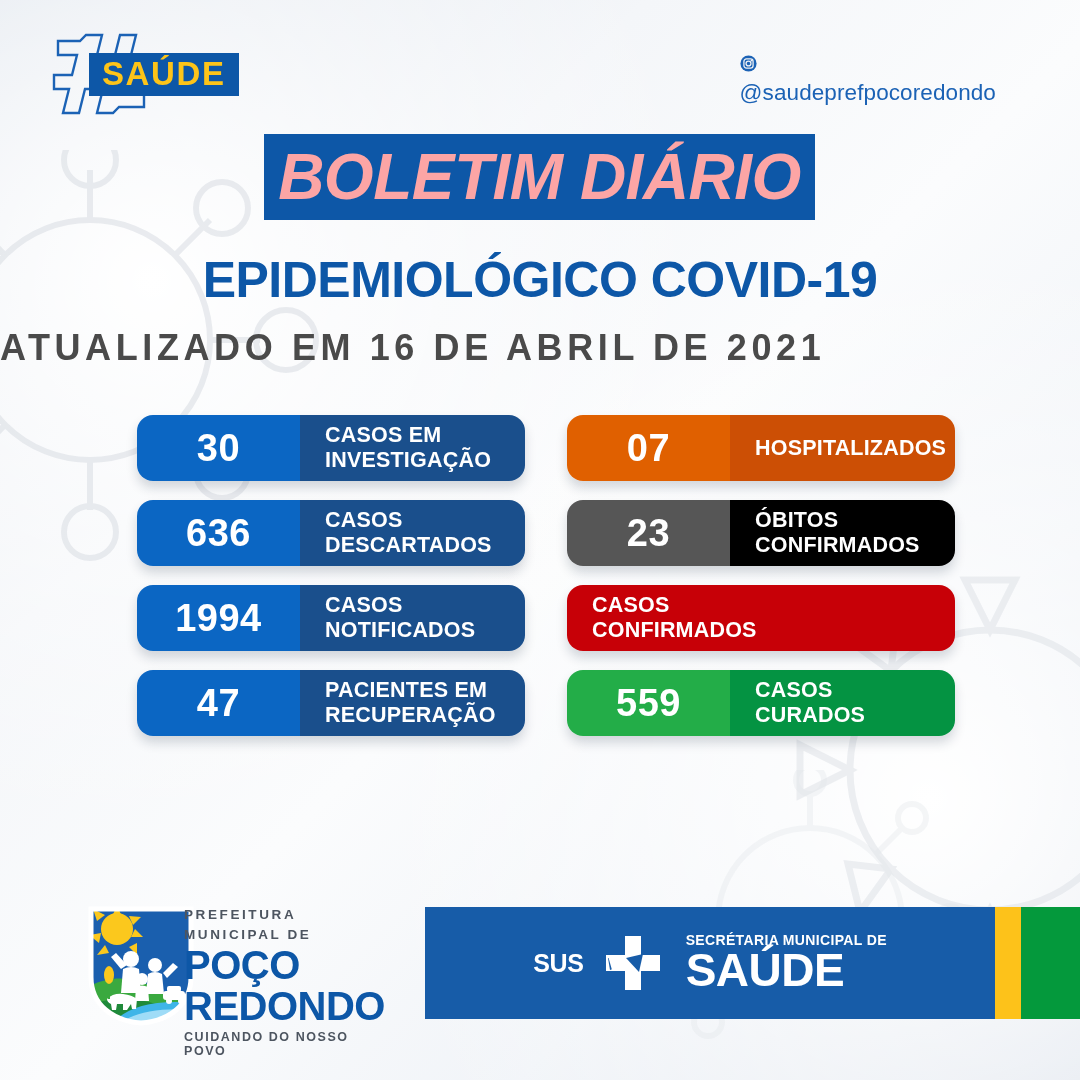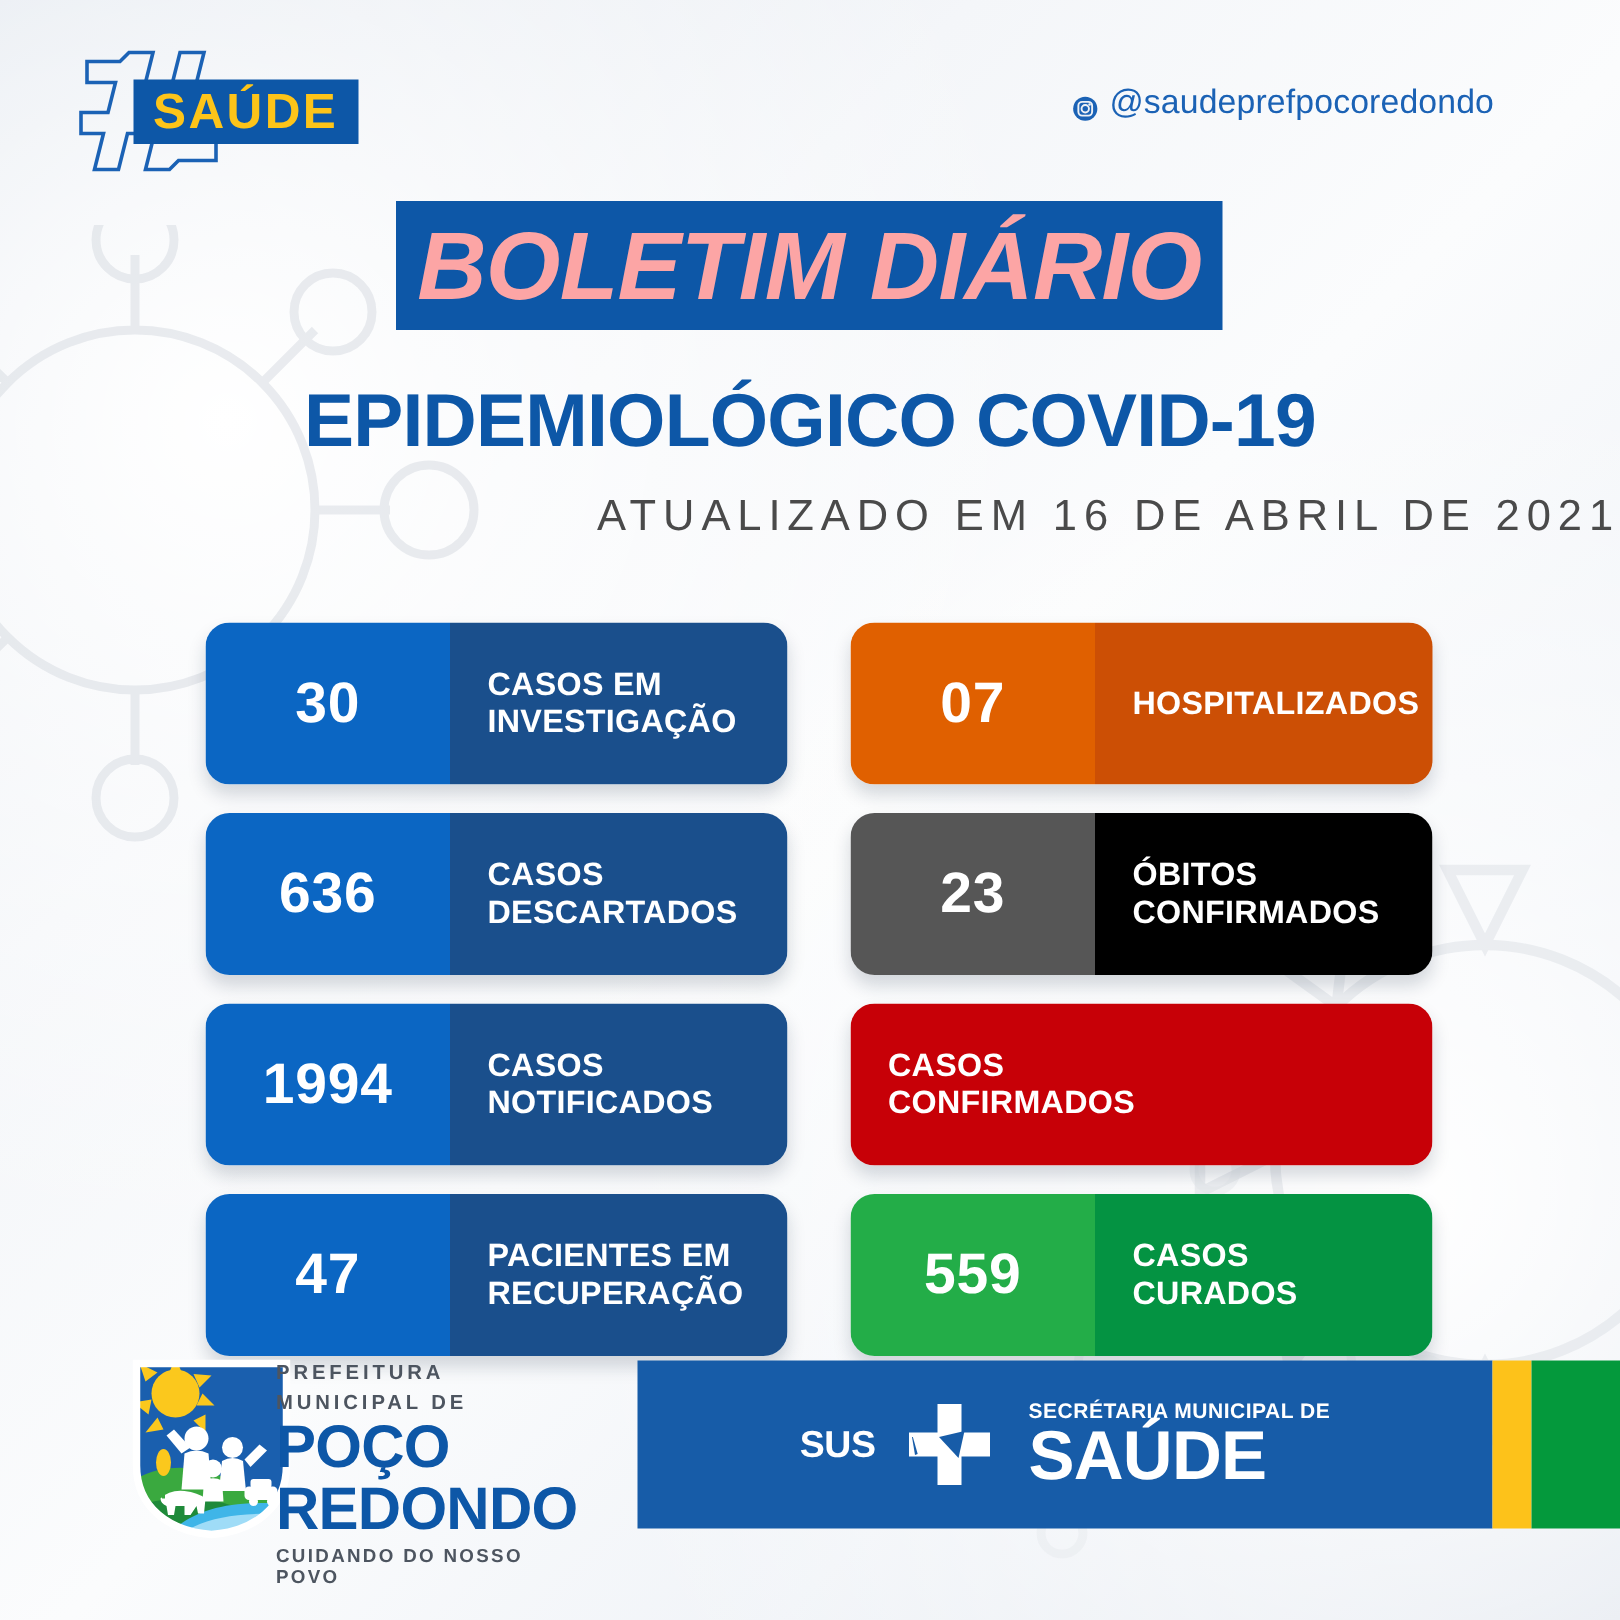--- a/index.html
+++ b/index.html
@@ -23,52 +23,52 @@
   .hashlogo{position:absolute;left:52px;top:33px;width:160px;height:82px;}
   .hashlogo svg{position:absolute;left:0;top:0;}
   .saude-box{
     position:absolute;left:37px;top:20px;
     background:#0d57a7;color:#fdc419;
     font-size:33px;font-weight:bold;letter-spacing:1.6px;
     padding:4px 13px 6px 13px;line-height:1;
   }
   .handle{
     position:absolute;right:84px;top:55px;
-    display:flex;align-items:flex-end;gap:8px;
-    color:#1b62b5;font-size:22.5px;font-weight:normal;letter-spacing:.1px;
+    display:flex;align-items:flex-start;gap:8px;
+    color:#1b62b5;font-size:22.5px;font-weight:normal;letter-spacing:.1px;flex-direction:column;
   }
   .handle .ig{width:17px;height:17px;flex:0 0 auto;}
 
   
   .title-band{
     position:absolute;left:264px;top:134px;width:551px;height:86px;
     background:#0d57a7;
   }
   .title-band span{
     position:absolute;left:0;right:0;top:50%;transform:translateY(-50%);
     text-align:center;color:#fca5a5;
     font-size:64px;font-weight:bold;font-style:italic;letter-spacing:-.5px;
     line-height:1;
   }
   .subtitle{
     position:absolute;left:0;right:0;top:255px;text-align:center;
     color:#0d57a7;font-size:50px;font-weight:bold;letter-spacing:-.5px;line-height:1;
   }
   .dateline{
-    position:absolute;left:0;right:0;top:330px;text-align:right;
-    color:#4a4a4a;font-size:29px;font-weight:normal;letter-spacing:4.6px;line-height:1;
+    position:absolute;left:0;right:0;top:330px;text-align:left;
+    color:#4a4a4a;font-size:36px;font-weight:bold;letter-spacing:4.6px;line-height:1;
   }
 
   
   .cards{position:absolute;left:137px;top:415px;width:818px;}
   .col{position:absolute;top:0;width:388px;}
   .col-left{left:0;}
   .col-right{left:430px;}
   .card{
-    position:relative;height:108px;margin-bottom:19px;
+    position:relative;height:66px;margin-bottom:19px;
     border-radius:16px;overflow:hidden;display:flex;
     box-shadow:0 7px 11px rgba(20,35,60,.17);
   }
   .card .num{
     flex:0 0 163px;display:flex;align-items:center;justify-content:center;
     color:#ffffff;font-size:38px;font-weight:bold;letter-spacing:.5px;
   }
   .card .lab{
     flex:1;display:flex;align-items:center;
     padding-left:25px;padding-right:10px;

